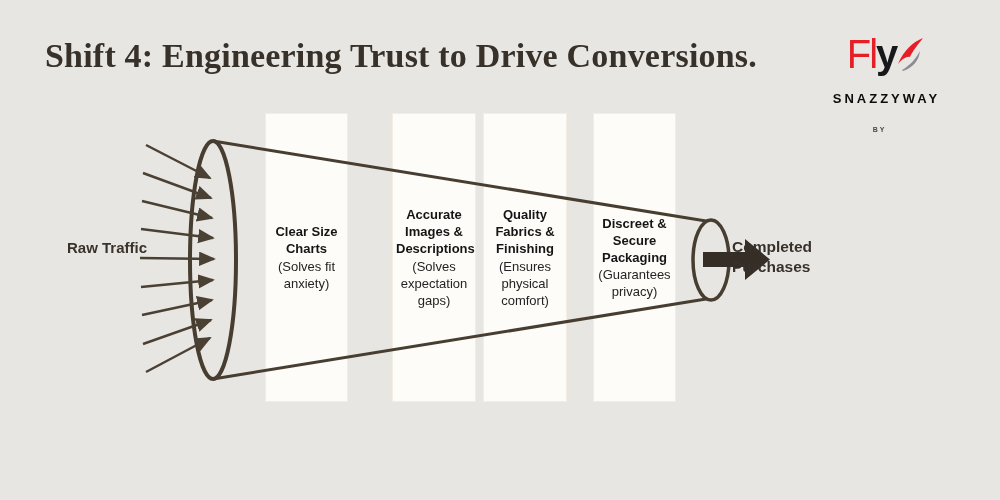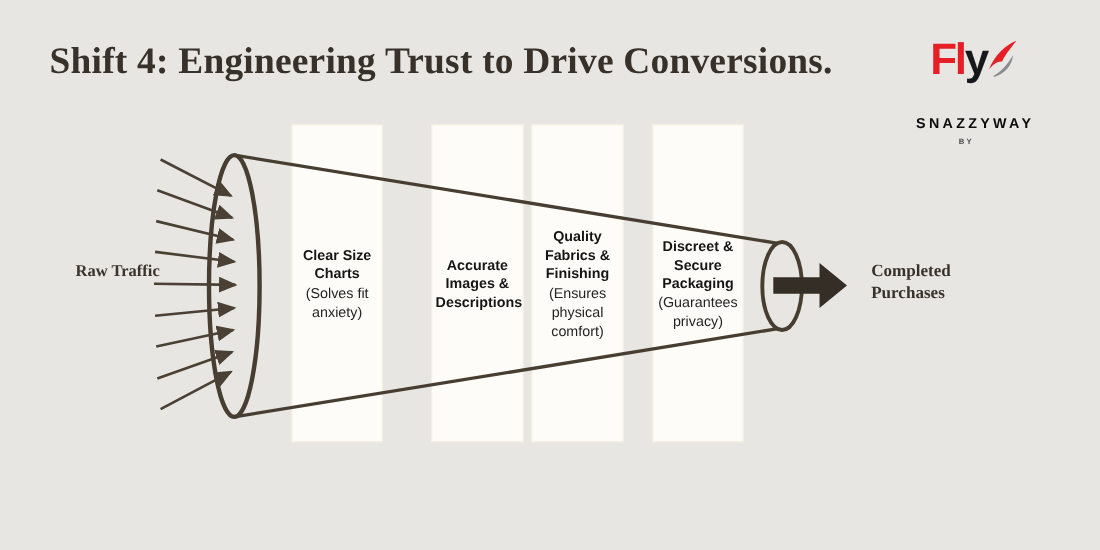--- a/index.html
+++ b/index.html
@@ -17,29 +17,29 @@
     position: absolute; left: 45px; top: 36px;
     font-family: "Liberation Serif", serif;
     font-size: 34px; line-height: 1.15;
     color: #37312a; letter-spacing: 0.2px;
   }
   .title .bold { font-weight: 700; }
 
   
   .logo { position: absolute; left: 824px; top: 22px; width: 125px; text-align: center; }
   .logo-word { position: relative; display: inline-block; height: 64px; line-height: 64px; white-space: nowrap; }
-  .logo-word .f  { font-weight: 700; font-size: 40px; color: #e51f25; letter-spacing: -2px; }
+  .logo-word .f  { font-weight: 400; font-size: 40px; color: #e51f25; letter-spacing: -2px; }
   .logo-word .y  { font-weight: 700; font-size: 40px; color: #17181a; letter-spacing: -1px; }
   .logo-word .wing { display: inline-block; vertical-align: -4px; margin-left: -1px; }
   .logo-by {
     position: absolute; left: 26px; top: 76px;
     font-size: 7px; font-weight: 700; letter-spacing: 2px; color: #4a4a4a;
   }
   .logo-brand {
-    margin-top: 18px; font-size: 13px; font-weight: 700;
+    margin-top: 5px; font-size: 13px; font-weight: 700;
     letter-spacing: 3px; color: #0c0c0c; white-space: nowrap;
   }
 
   
   .stage {
     position: absolute; top: 113px; height: 289px;
     background: #fdfcf9; border: 1px solid #f3eede;
     display: flex; flex-direction: column; justify-content: center;
     text-align: center; padding: 0 3px; z-index: 1;
   }
@@ -49,24 +49,24 @@
   .stage-4 { left: 593px; width: 83px; }
   .stage .stage-title { font-size: 13px; font-weight: 700; color: #151515; line-height: 1.32; }
   .stage .stage-sub   { font-size: 13px; font-weight: 400; color: #242424; line-height: 1.32; }
 
   
   svg.funnel { position: absolute; inset: 0; z-index: 2; pointer-events: none; }
 
   
   .label {
     position: absolute; z-index: 3; font-weight: 600;
-    color: #3a332c; line-height: 1.3; font-family: Liberation Serif, serif;
+    color: #3a332c; line-height: 1.3;
   }
   .label-raw { left: 58px; top: 238px; width: 98px; text-align: center; font-size: 15px; }
-  .label-completed { left: 792px; top: 237px; width: 120px; text-align: left; font-size: 15.5px; color: #38312b; }
+  .label-completed { left: 732px; top: 237px; width: 120px; text-align: left; font-size: 15.5px; color: #38312b; }
 
   
   .caption {
     position: absolute; left: 0; top: 426px; width: 1000px;
     text-align: center; z-index: 3;
   }
   .caption p {
     max-width: 872px; margin: 0 auto;
     font-size: 19px; line-height: 1.33; color: #3c3936; letter-spacing: 0.1px;
   }
@@ -90,20 +90,21 @@
     </div>
     <div class="logo-brand">SNAZZYWAY</div>
   </div>
 
   <div class="stage stage-1">
     <div class="stage-title">Clear Size Charts</div>
     <div class="stage-sub">(Solves fit anxiety)</div>
   </div>
   <div class="stage stage-2">
     <div class="stage-title">Accurate Images &amp; Descriptions</div>
+    <div class="stage-sub">(Solves expectation gaps)</div>
   </div>
   <div class="stage stage-3">
     <div class="stage-title">Quality Fabrics &amp; Finishing</div>
     <div class="stage-sub">(Ensures physical comfort)</div>
   </div>
   <div class="stage stage-4">
     <div class="stage-title">Discreet &amp; Secure Packaging</div>
     <div class="stage-sub">(Guarantees privacy)</div>
   </div>
 

